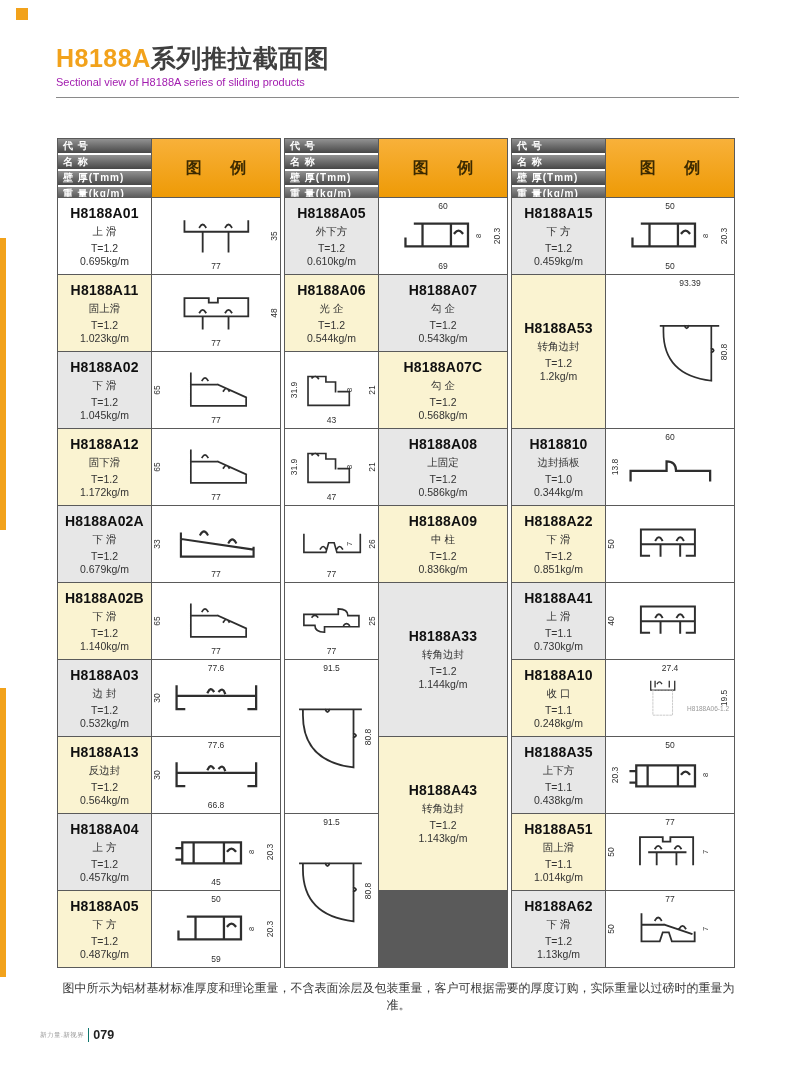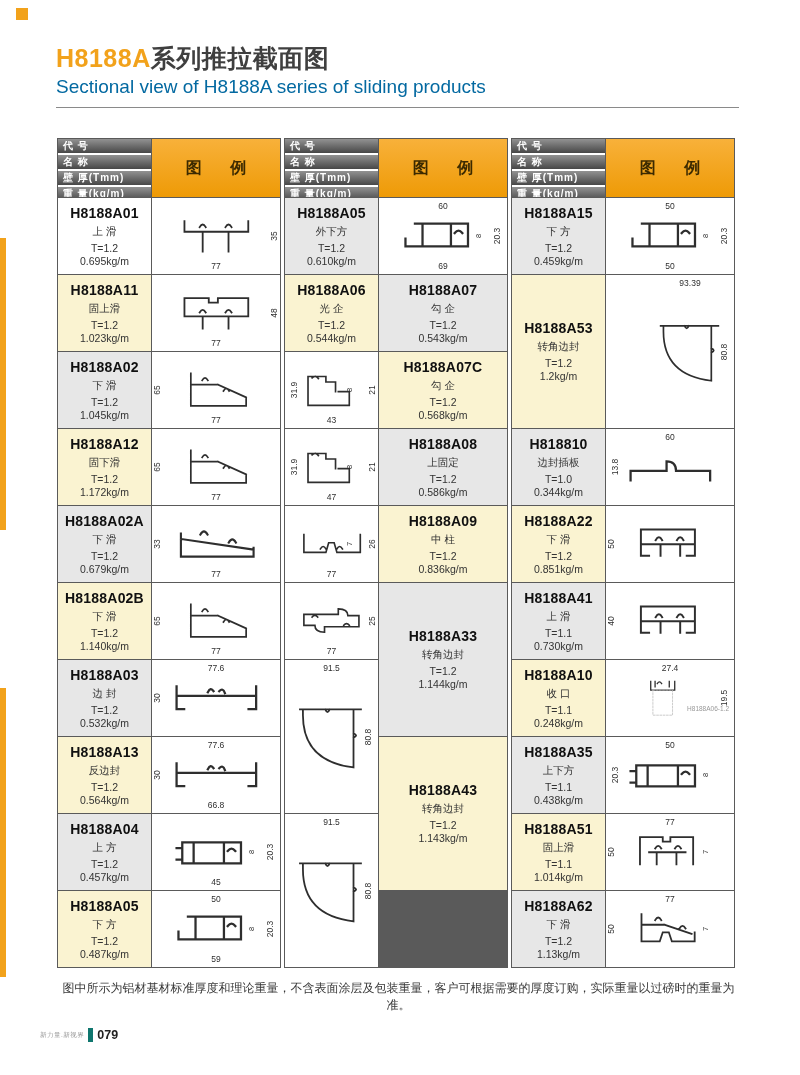--- a/index.html
+++ b/index.html
@@ -10,21 +10,21 @@
   
   .corner-square{position:absolute;left:16px;top:8px;width:12px;height:12px;background:var(--accent);}
   .edge-bar{position:absolute;left:0;width:6px;background:var(--accent);}
   .edge-bar.b1{top:238px;height:292px;}
   .edge-bar.b2{top:688px;height:289px;}
 
   
   header{position:absolute;left:56px;top:44px;width:683px;}
   h1{margin:0;font-size:25px;line-height:1.15;color:#3f3f3f;font-weight:700;letter-spacing:.5px;}
   h1 .accent{color:var(--accent);}
-  .subtitle{font-size:19px;color:#0369a1;margin-top:3px;}
+  .subtitle{font-size:11px;color:#a21caf;margin-top:3px;}
   .rule{margin-top:9px;border-top:1px solid #8a8a8a;height:0;}
 
   
   main{position:absolute;left:57px;top:138px;display:flex;gap:3px;}
   .group{display:grid;grid-template-columns:93px 128px;grid-template-rows:58px;grid-auto-rows:76px;gap:1px;background:var(--line);border:1px solid var(--line);}
   .cell{overflow:hidden;}
   .cell.hdr{background:#fff;display:flex;flex-direction:column;gap:2px;}
   .hbar{flex:1;background:linear-gradient(180deg,#929292,#474747);color:#fff;font-size:10px;font-weight:700;display:flex;align-items:center;padding-left:5px;letter-spacing:1px;white-space:nowrap;}
   .cell.legend{background:linear-gradient(180deg,#f8b13a,#ee9a06);display:flex;align-items:center;justify-content:center;font-size:16px;font-weight:700;letter-spacing:12px;text-indent:12px;color:#3c2a00;}
   .cell.label{display:flex;flex-direction:column;align-items:center;justify-content:center;text-align:center;padding:4px 2px;}
@@ -44,21 +44,21 @@
   .dim.bottom{bottom:4px;left:0;right:0;text-align:center;}
   .dim.left{left:1px;top:50%;transform:translate(0,-50%) rotate(-90deg);}
   .dim.right{right:1px;top:50%;transform:translate(0,-50%) rotate(-90deg);}
   .dim.inner{right:26px;top:50%;transform:translate(0,-50%) rotate(-90deg);font-size:7.5px;}
   .dim.note{right:5px;bottom:24px;font-size:6.5px;color:#999;}
 
   
   .footnote{position:absolute;left:57px;top:980px;width:683px;margin:0;text-align:center;font-size:12px;color:#383838;}
   .pagemark{position:absolute;left:40px;top:1028px;display:flex;align-items:center;}
   .brand{font-size:6.5px;color:#9a9a9a;letter-spacing:.5px;}
-  .pagenum{border-left:5px solid #0f766e;padding-left:4px;margin-left:4px;font-weight:700;font-size:12.5px;color:#222;}
+  .pagenum{border-left:1px solid #0f766e;padding-left:4px;margin-left:4px;font-weight:700;font-size:12.5px;color:#222;}
 </style>
 </head>
 <body>
 
 <div class="page">
   <div class="corner-square"></div>
   <div class="edge-bar b1"></div>
   <div class="edge-bar b2"></div>
 
   <header>

